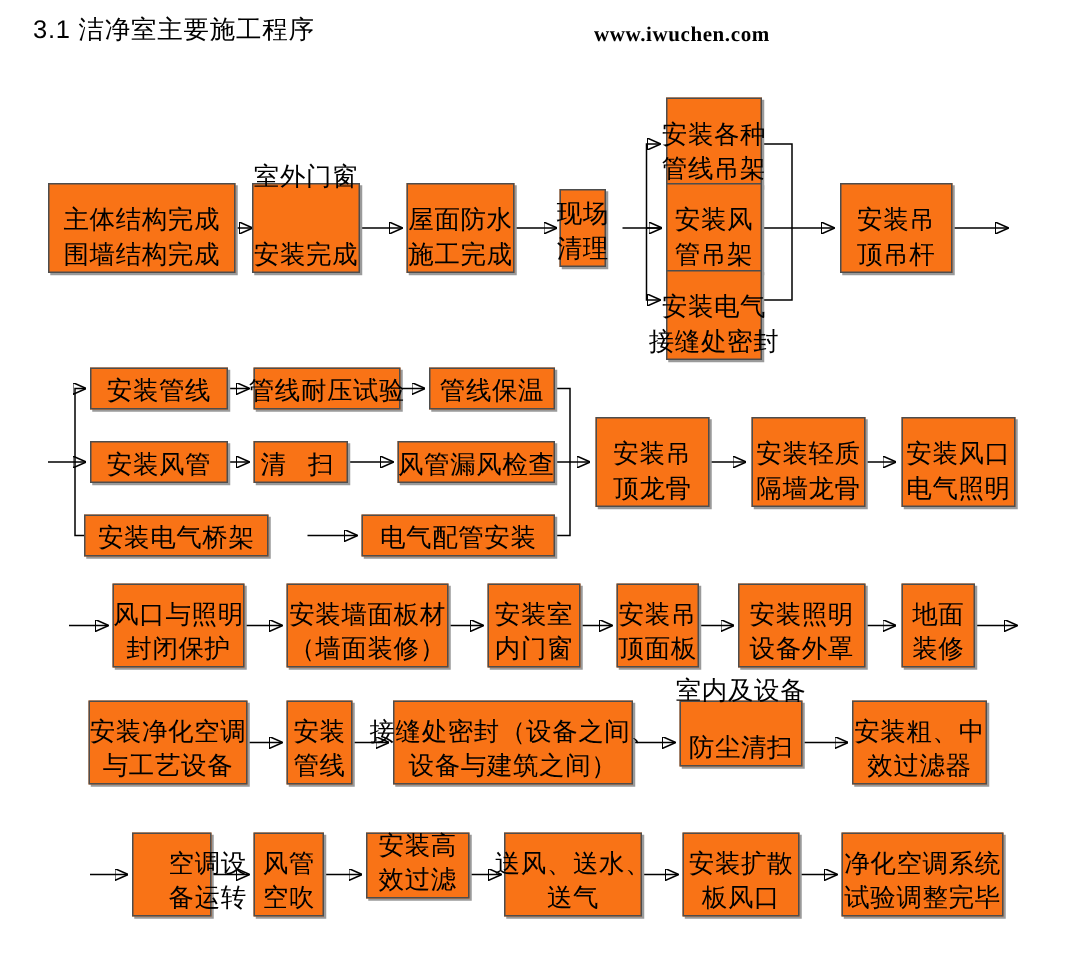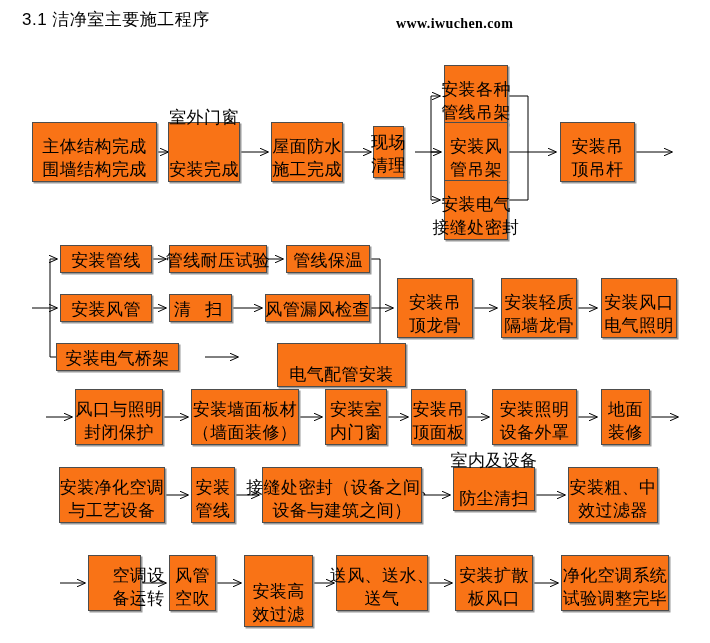--- a/index.html
+++ b/index.html
@@ -166,21 +166,21 @@
   <div class="node sp" style="left:169px;top:294px;width:63px;height:28px;">
     <span class="ln">清  扫</span>
   </div>
   <div class="node" style="left:265px;top:294px;width:105px;height:28px;">
     <span class="ln">风管漏风检查</span>
   </div>
 
   <div class="node" style="left:56px;top:343px;width:123px;height:28px;">
     <span class="ln">安装电气桥架</span>
   </div>
-  <div class="node" style="left:241px;top:343px;width:129px;height:44px;margin-left:36px;">
+  <div class="node" style="left:241px;top:343px;width:129px;height:28px;">
     <span class="ln">电气配管安装</span>
   </div>
 
   <div class="node" style="left:397px;top:278px;width:76px;height:60px;">
     <span class="ln">安装吊</span>
     <span class="ln">顶龙骨</span>
   </div>
   <div class="node" style="left:501px;top:278px;width:76px;height:60px;">
     <span class="ln">安装轻质</span>
     <span class="ln">隔墙龙骨</span>
@@ -237,21 +237,21 @@
   </div>
 
   <div class="node" style="left:88px;top:555px;width:53px;height:56px;padding-left:48px;">
     <span class="ln">空调设</span>
     <span class="ln">备运转</span>
   </div>
   <div class="node" style="left:169px;top:555px;width:47px;height:56px;">
     <span class="ln">风管</span>
     <span class="ln">空吹</span>
   </div>
-  <div class="node" style="left:244px;top:555px;width:69px;height:72px;">
+  <div class="node" style="left:244px;top:555px;width:69px;height:44px;">
     <span class="ln">安装高</span>
     <span class="ln">效过滤</span>
   </div>
   <div class="node" style="left:336px;top:555px;width:92px;height:56px;">
     <span class="ln">送风、送水、</span>
     <span class="ln">送气</span>
   </div>
   <div class="node" style="left:455px;top:555px;width:78px;height:56px;">
     <span class="ln">安装扩散</span>
     <span class="ln">板风口</span>

